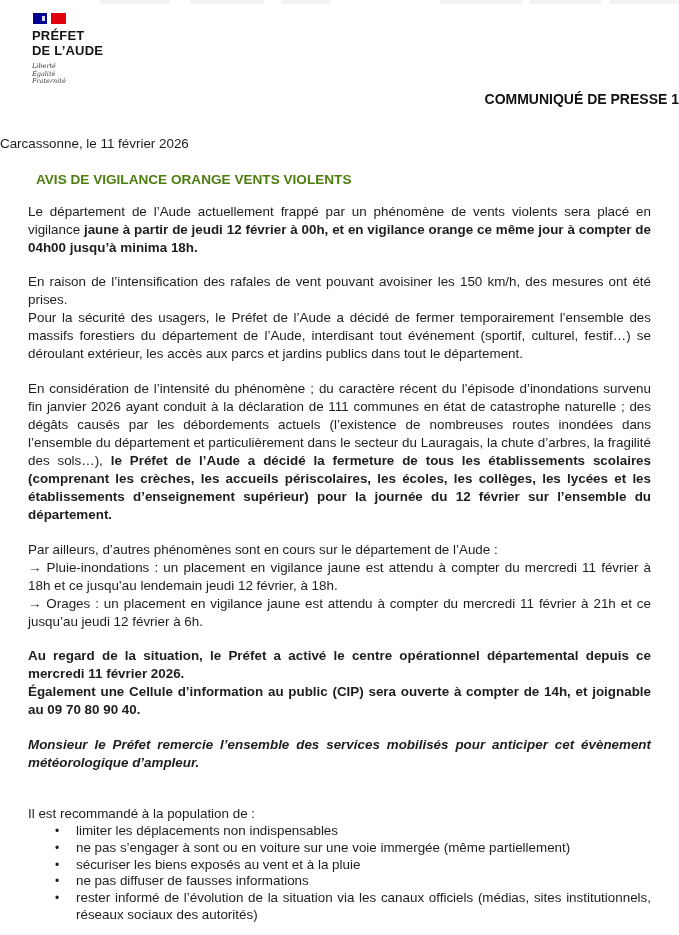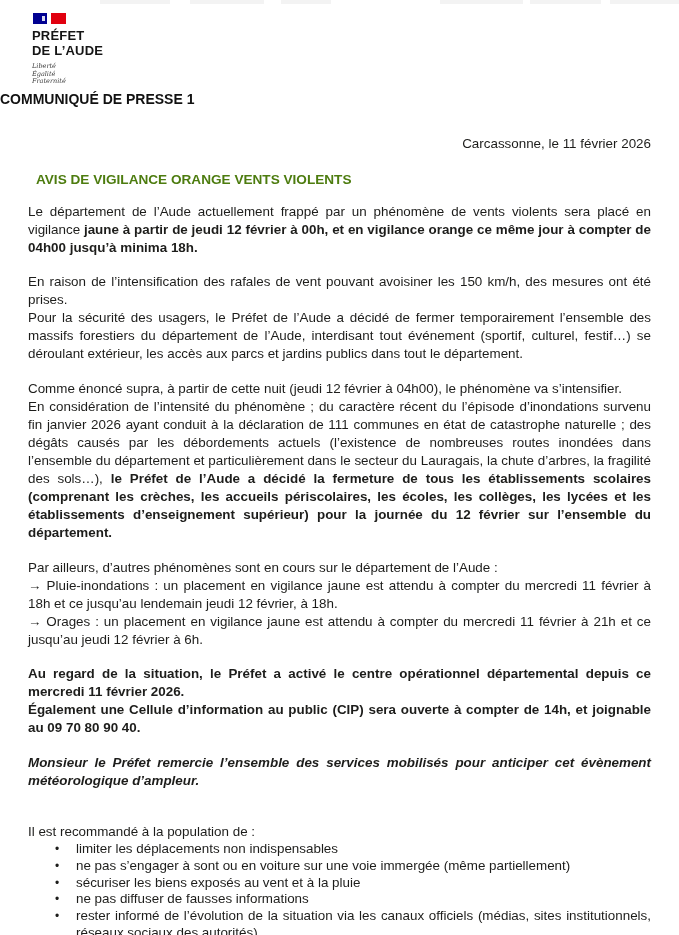--- a/index.html
+++ b/index.html
@@ -21,22 +21,22 @@
   .a6 { left: 610px; width: 69px; }
 
   .logo { padding: 13px 0 0 32px; }
   .flag { display: flex; gap: 4px; margin: 0 0 5px 1px; }
   .flag-block-blue { width: 14px; height: 11px; background: var(--flag-blue, #000091); position: relative; }
   .flag-block-blue::after { content: ""; position: absolute; right: 2px; top: 3px; width: 3px; height: 5px; background: #ffffff; opacity: .85; }
   .flag-block-red { width: 15px; height: 11px; background: var(--flag-red, #e1000f); }
   .logo-line { font-weight: bold; font-size: 13px; line-height: 14.5px; color: #151515; letter-spacing: .2px; }
   .motto { margin-top: 5px; font-family: "DejaVu Serif", serif; font-style: italic; font-size: 6.5px; line-height: 7.6px; color: #3a3a3a; }
 
-  .press-title { text-align: left; font-weight: bold; font-size: 14px; margin-top: 5px; color: #111; }
-  .dateline { text-align: right; font-size: 13.4px; margin: 29px 28px 0 0; }
+  .press-title { text-align: right; font-weight: bold; font-size: 14px; margin-top: 5px; color: #111; }
+  .dateline { font-size: 13.4px; margin: 29px 28px 0 0; }
   .doc-heading { font-weight: bold; font-size: 13.6px; margin: 21px 28px 0 36px; color: #4d7c0f; }
 
   .doc-body { margin: 16px 28px 0 28px; }
   .doc-body p { margin: 0; font-size: 13.4px; line-height: 18px; text-align: justify; }
   .spacer { height: 16.6px; }
   .b { font-weight: bold; }
   .i { font-style: italic; }
 
   .doc-body ul { margin: 0; padding: 0 0 0 27px; list-style: none; }
   .doc-body li { position: relative; padding-left: 21px; font-size: 13.4px; line-height: 16.8px; text-align: justify; }
@@ -69,21 +69,20 @@
 <div class="press-title">COMMUNIQUÉ DE PRESSE 1</div>
 <div class="dateline">Carcassonne, le 11 février 2026</div>
 <div class="doc-heading">AVIS DE VIGILANCE ORANGE VENTS VIOLENTS</div>
 
 <div class="doc-body">
     <p><span>Le département de l’Aude actuellement frappé par un phénomène de vents violents sera placé en vigilance </span><span class="b">jaune à partir de jeudi 12 février à 00h, et en vigilance orange ce même jour à compter de 04h00 jusqu’à minima 18h.</span></p>
     <div class="spacer"></div>
     <p><span>En raison de l’intensification des rafales de vent pouvant avoisiner les 150 km/h, des mesures ont été prises.</span></p>
     <p><span>Pour la sécurité des usagers, le Préfet de l’Aude a décidé de fermer temporairement l’ensemble des massifs forestiers du département de l’Aude, interdisant tout événement (sportif, culturel, festif…) se déroulant extérieur, les accès aux parcs et jardins publics dans tout le département.</span></p>
     <div class="spacer"></div>
-    <p><span>Comme énoncé supra, à partir de cette nuit (jeudi 12 février à 04h00), le phénomène va s’intensifier.</span></p>
     <p><span>En considération de l’intensité du phénomène ; du caractère récent du l’épisode d’inondations survenu fin janvier 2026 ayant conduit à la déclaration de 111 communes en état de catastrophe naturelle ; des dégâts causés par les débordements actuels (l’existence de nombreuses routes inondées dans l’ensemble du département et particulièrement dans le secteur du Lauragais, la chute d’arbres, la fragilité des sols…), </span><span class="b">le Préfet de l’Aude a décidé la fermeture de tous les établissements scolaires (comprenant les crèches, les accueils périscolaires, les écoles, les collèges, les lycées et les établissements d’enseignement supérieur) pour la journée du 12 février sur l’ensemble du département.</span></p>
     <div class="spacer"></div>
     <p><span>Par ailleurs, d’autres phénomènes sont en cours sur le département de l’Aude :</span></p>
     <p><span>→ Pluie-inondations : un placement en vigilance jaune est attendu à compter du mercredi 11 février à 18h et ce jusqu’au lendemain jeudi 12 février, à 18h.</span></p>
     <p><span>→ Orages : un placement en vigilance jaune est attendu à compter du mercredi 11 février à 21h et ce jusqu’au jeudi 12 février à 6h.</span></p>
     <div class="spacer"></div>
     <p><span class="b">Au regard de la situation, le Préfet a activé le centre opérationnel départemental depuis ce mercredi 11 février 2026.</span></p>
     <p><span class="b">Également une Cellule d’information au public (CIP) sera ouverte à compter de 14h, et joignable au 09 70 80 90 40.</span></p>
     <div class="spacer"></div>
     <p><span class="b i">Monsieur le Préfet remercie l’ensemble des services mobilisés pour anticiper cet évènement météorologique d’ampleur.</span></p>

